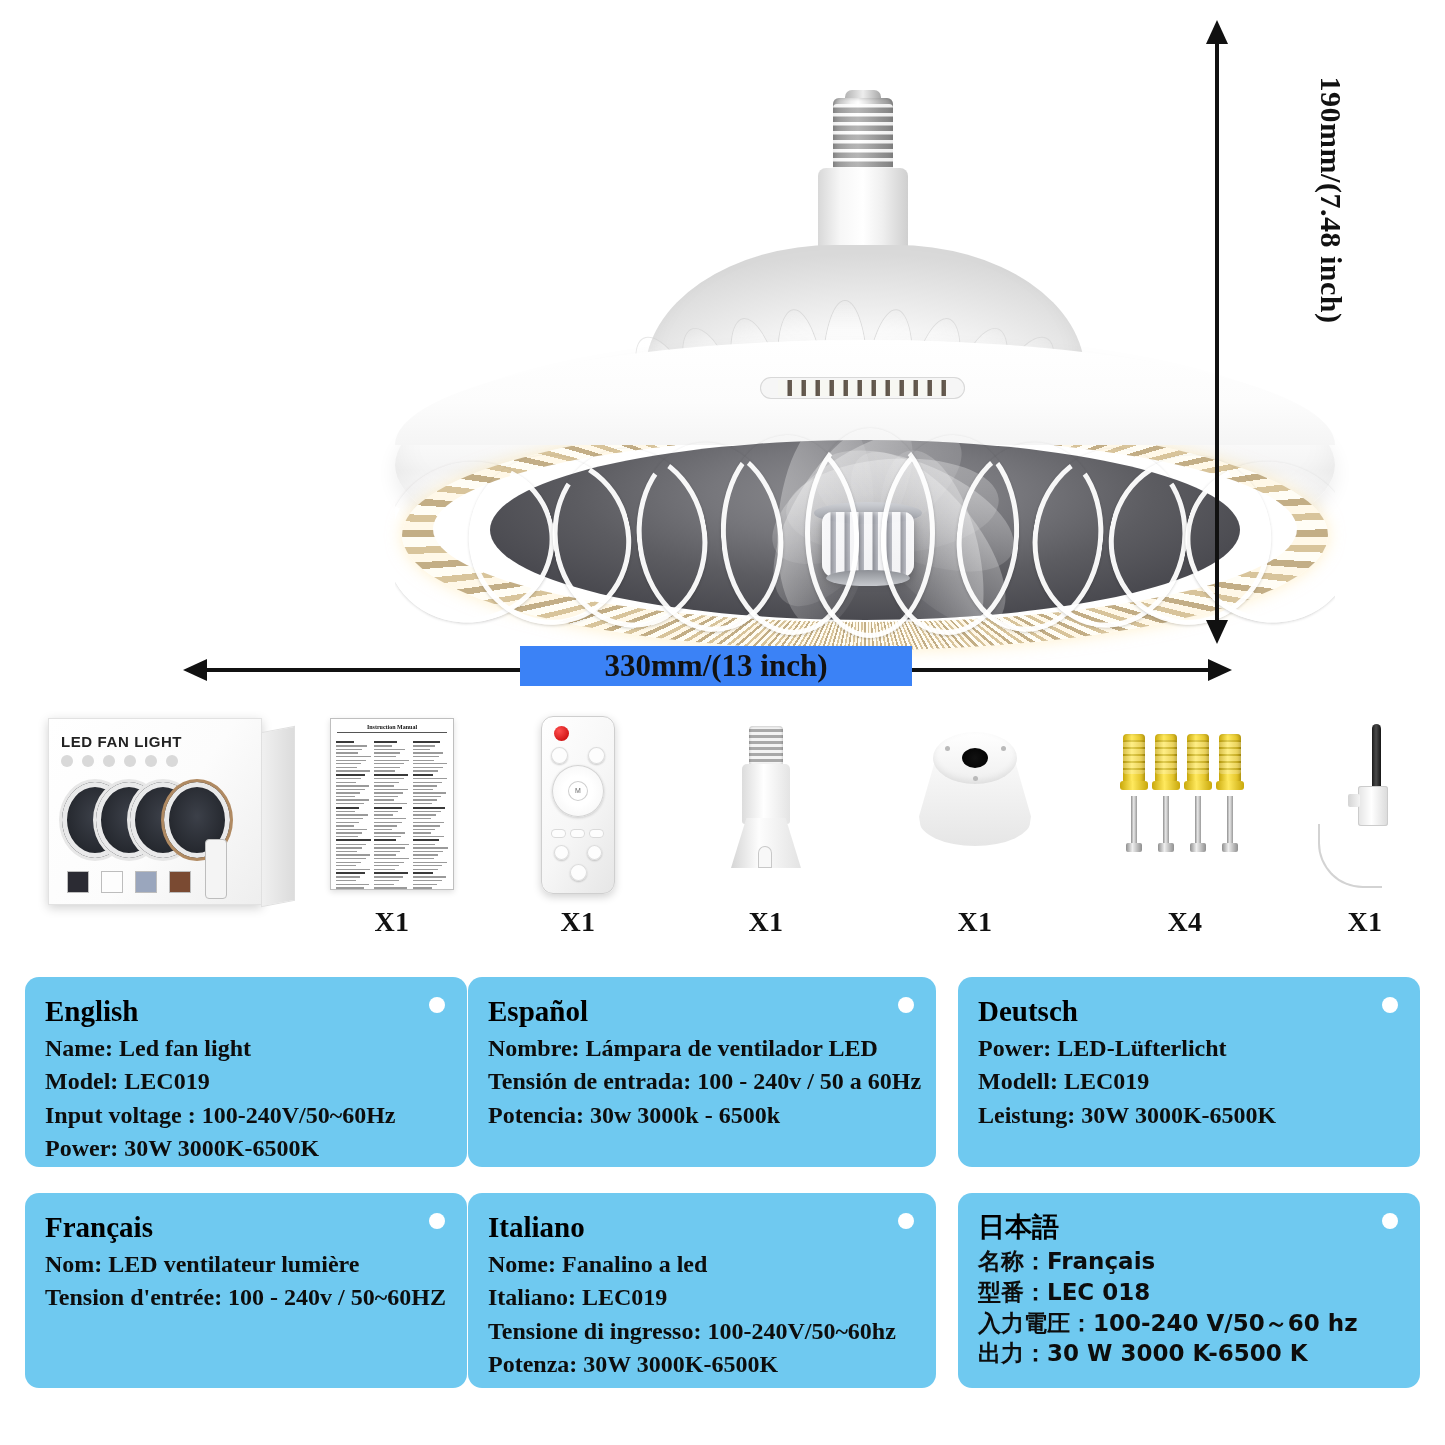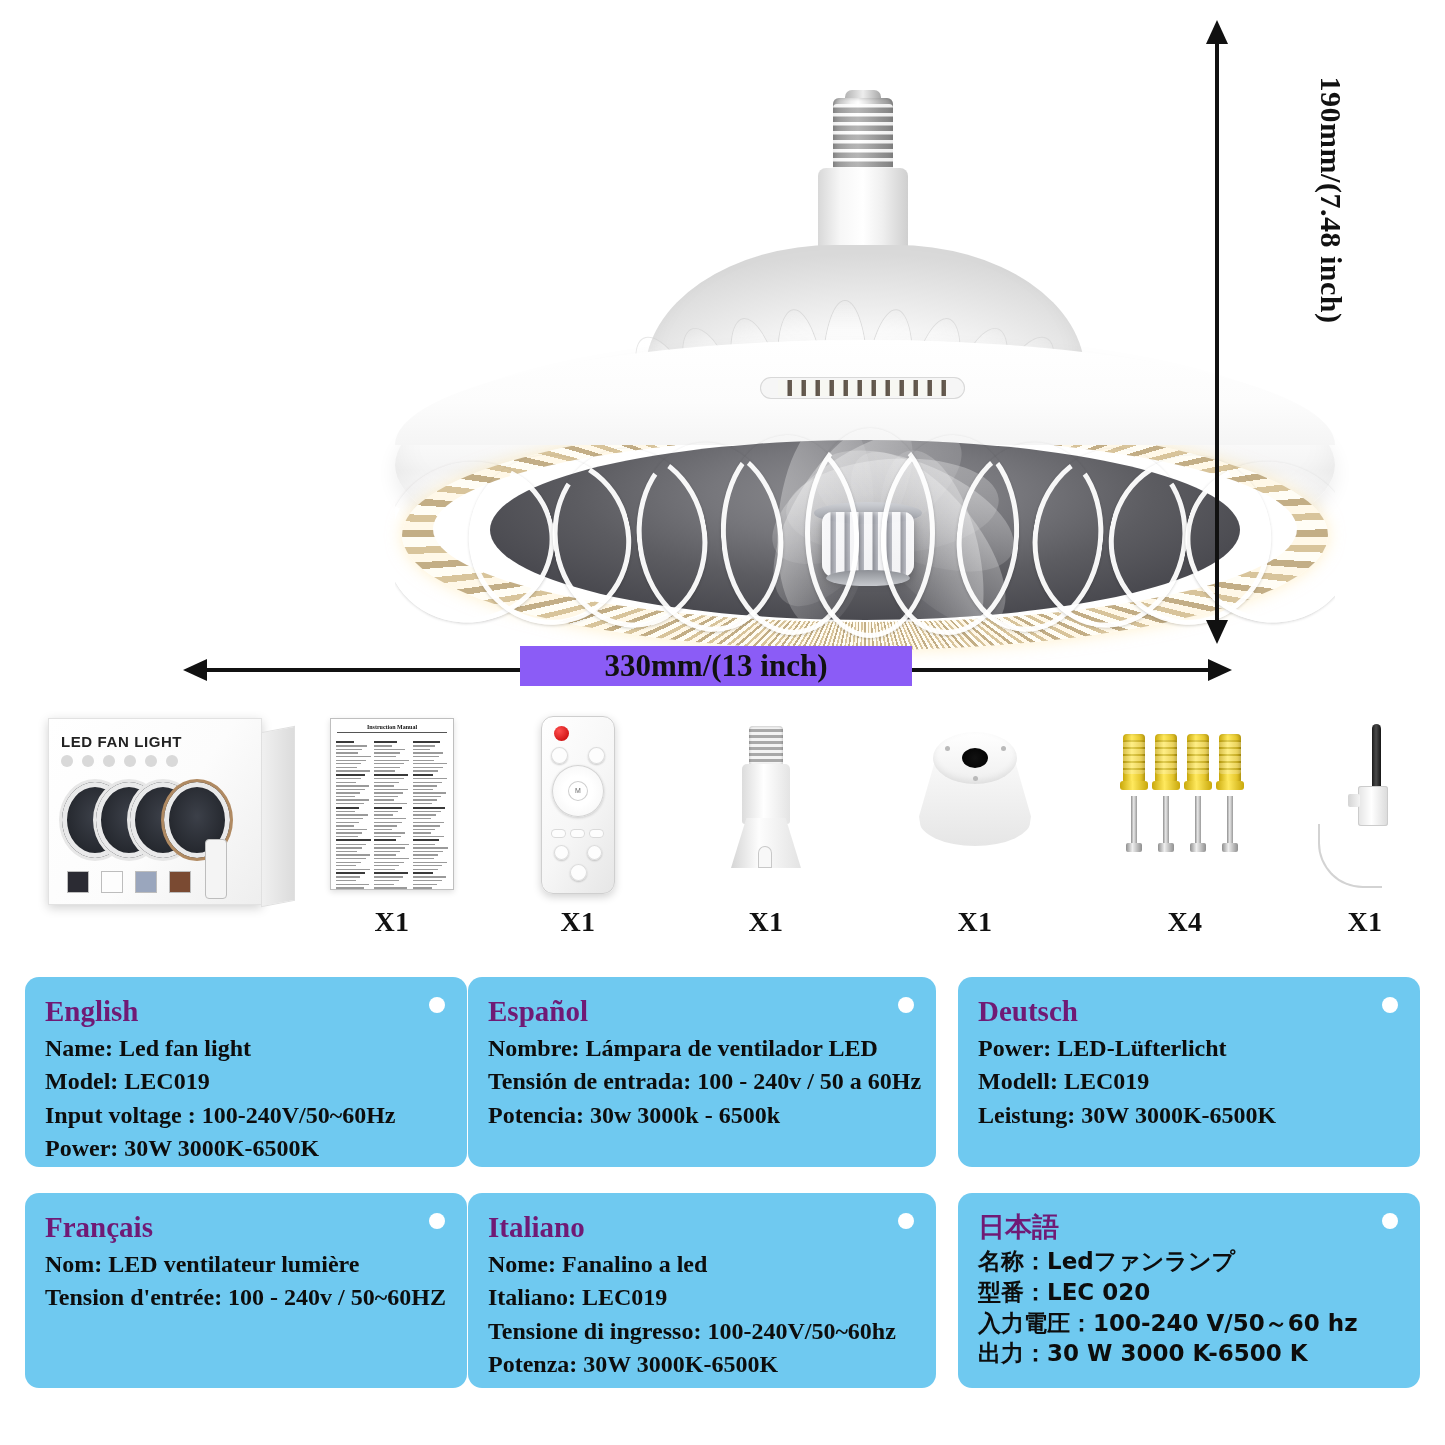--- a/index.html
+++ b/index.html
@@ -230,21 +230,21 @@
   .arrow-l { left:-22px; border-right: 24px solid #111; }
   .arrow-r { right:-22px; border-left: 24px solid #111; }
 
   #dim-h-label {
     position: absolute;
     left: 520px; top: 646px;
     width: 380px;
     text-align: center;
     font-size: 31px;
     font-weight: bold;
-    background:#8b5cf6;
+    background:#3b82f6;
     padding: 2px 6px;
   }
 
   
   #accessories {
     position: absolute;
     left: 0; top: 700px;
     width: 1445px; height: 250px;
   }
   .acc {
@@ -485,21 +485,21 @@
     position: absolute;
     right: 22px; top: 20px;
     width: 16px; height: 16px;
     border-radius: 50%;
     background: #ffffff;
   }
   .lang-title {
     font-size: 29px;
     font-weight: bold;
     margin: 0 0 4px 0;
-    color: #701a75;
+    color: #000000;
     line-height: 1.15;
   }
   .lang-line {
     font-size: 24px;
     font-weight: bold;
     line-height: 1.38;
     color: #0d0d0d;
     white-space: nowrap;
   }
   .lang-card.jp .lang-title,
@@ -868,18 +868,18 @@
     <div class="lang-title">Italiano</div>
     <div class="lang-line">Nome: Fanalino a led</div>
     <div class="lang-line">Italiano: LEC019</div>
     <div class="lang-line">Tensione di ingresso: 100-240V/50~60hz</div>
     <div class="lang-line">Potenza: 30W 3000K-6500K</div>
   </div>
 
   <div class="lang-card jp" style="left: 958px; top: 228px; width: 462px; height: 195px; background: rgb(111, 201, 240);">
     <div class="lang-dot"></div>
     <div class="lang-title">日本語</div>
-    <div class="lang-line">名称：Ledファンランプ</div>
-    <div class="lang-line">型番：LEC 020</div>
+    <div class="lang-line">名称：Français</div>
+    <div class="lang-line">型番：LEC 018</div>
     <div class="lang-line">入力電圧：100-240 V/50～60 hz</div>
     <div class="lang-line">出力：30 W 3000 K-6500 K</div>
   </div>
 </div>
 
 </body></html>

